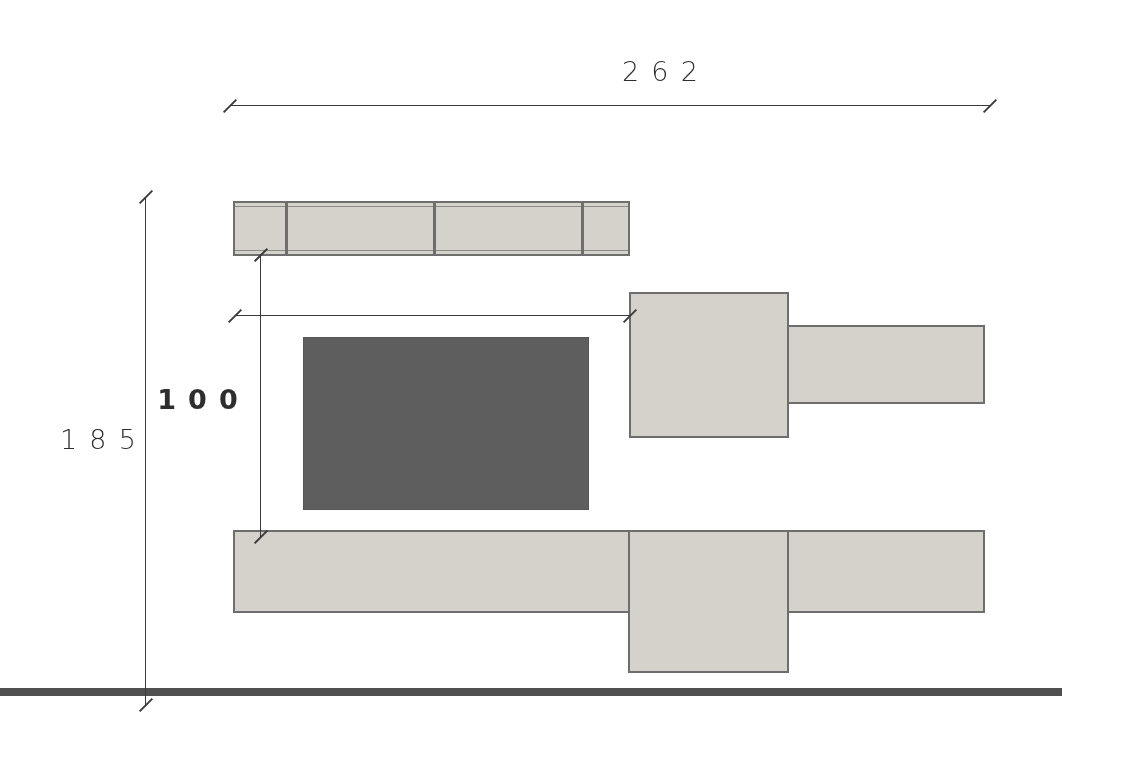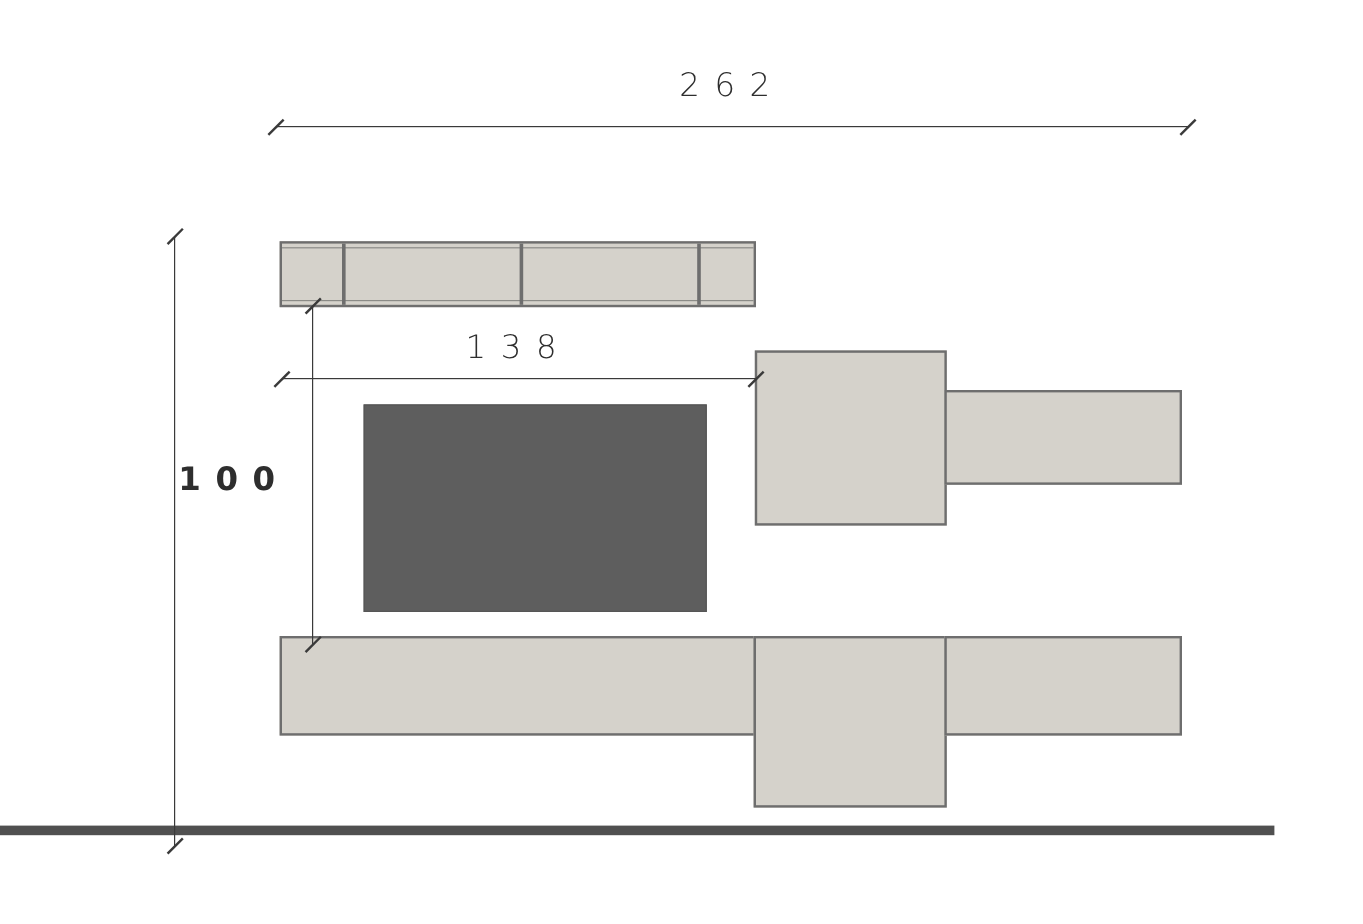--- a/index.html
+++ b/index.html
@@ -81,42 +81,42 @@
   .dim-v .tick{left:-1px;}
   .dim-v .tick.start{top:-9px;}
   .dim-v .tick.end{bottom:-9px;}
 
   .dim-label{
     position:absolute;
     font-size:27px;
     font-weight:200;
     letter-spacing:0.45em;
     color:var(--text-color);
-    text-align:center;
+    text-align:right;
     white-space:nowrap;
     z-index:6;
   }
 </style>
 </head>
 <body>
 
 <div class="canvas">
 
   <div class="dim-label" style="left:510px;top:56px;width:200px;">262</div>
   <div class="dim-h" style="left:230px;top:105px;width:760px;">
     <span class="tick start"></span>
     <span class="tick end"></span>
   </div>
 
+  <div class="dim-label" style="left:32px;top:424px;width:116px;">185</div>
   <div class="dim-v" style="left:145px;top:197px;height:508px;">
     <span class="tick start"></span>
     <span class="tick end"></span>
   </div>
 
-  <div class="dim-label" style="left:332px;top:274px;width:200px;">138</div>
   <div class="dim-h" style="left:235px;top:315px;width:395px;">
     <span class="tick start"></span>
     <span class="tick end"></span>
   </div>
 
   <div class="dim-label" style="left:140px;top:384px;width:110px;font-weight:bold;">100</div>
   <div class="dim-v" style="left:260px;top:255px;height:282px;">
     <span class="tick start"></span>
     <span class="tick end"></span>
   </div>

